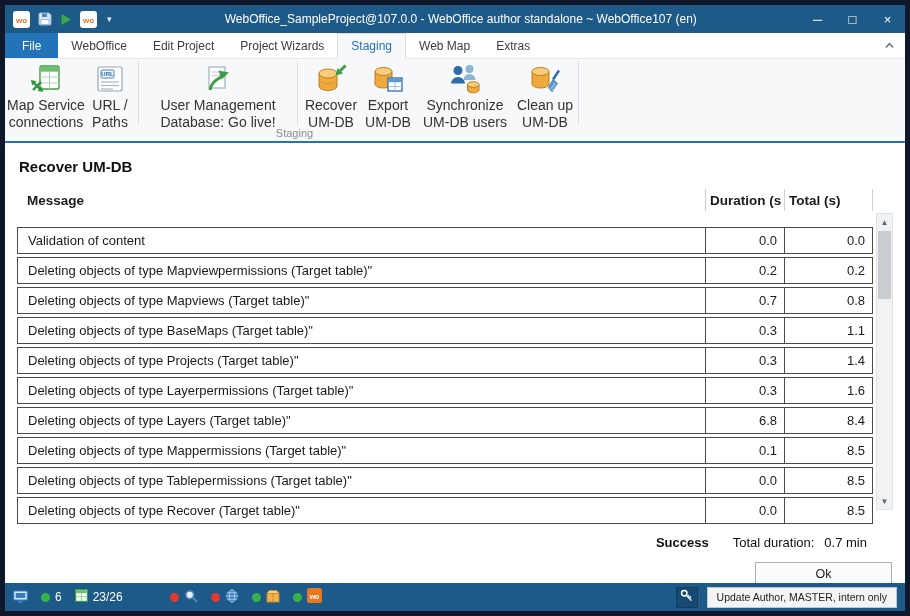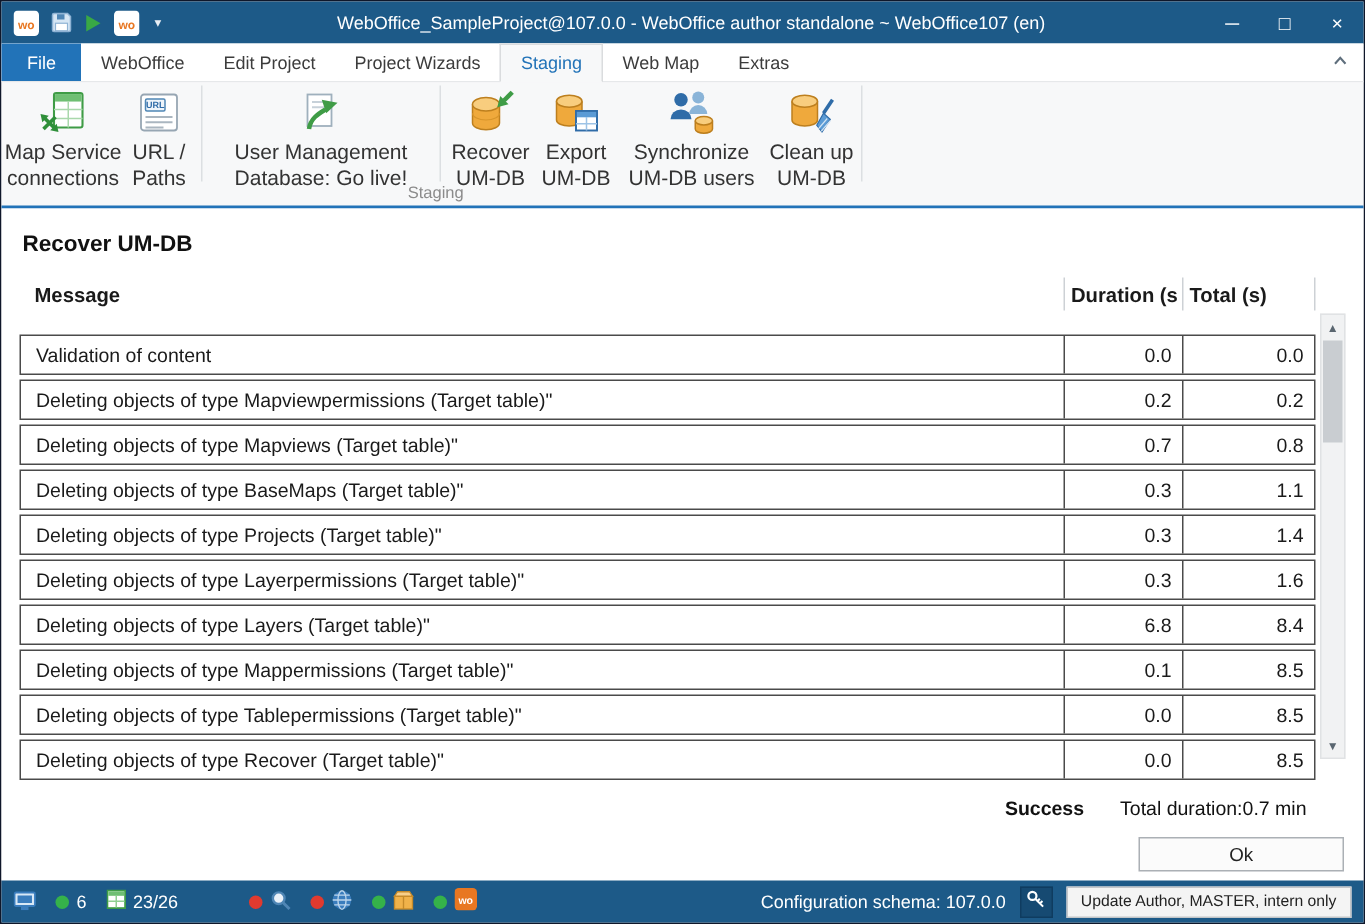--- a/index.html
+++ b/index.html
@@ -1,19 +1,19 @@
 <!DOCTYPE html>
 <html><head>
 <meta charset="utf-8">
 <style>
   * { box-sizing: border-box; margin: 0; padding: 0; }
   html, body { width: 910px; height: 616px; }
   body { font-family: "Liberation Sans", sans-serif; background: #fff; }
 
-  .window { width: 910px; height: 616px; display: flex; flex-direction: column; border: 1px solid #0f172a; background: #fff; }
+  .window { width: 910px; height: 616px; display: flex; flex-direction: column; border: 5px solid #0f172a; background: #fff; }
 
   
   .titlebar { flex: 0 0 28px; background: #1d5a88; display: flex; align-items: center; color: #fff; }
   .qat { display: flex; align-items: center; gap: 8px; padding: 0 8px; }
   .qat-icon { display: flex; align-items: center; }
   .qat-caret { font-size: 9px; color: #e8eef4; padding: 0 2px; }
   .title-text { flex: 1; text-align: center; font-size: 12px; white-space: nowrap; overflow: hidden; }
   .win-controls { display: flex; height: 100%; }
   .win-btn { width: 35px; display: flex; align-items: center; justify-content: center; font-size: 13px; color: #fff; }
 
@@ -53,21 +53,21 @@
   .c-dur { width: 79px; border-left: 1px solid #4a4a4a; display: flex; align-items: center; justify-content: flex-end; padding-right: 7px; }
   .c-tot { width: 88px; border-left: 1px solid #4a4a4a; display: flex; align-items: center; justify-content: flex-end; padding-right: 7px; }
 
   .vscroll { width: 17px; margin-left: 3px; margin-top: 24px; height: 297px; background: #f1f2f3; border: 1px solid #e0e2e4; display: flex; flex-direction: column; }
   .sb-btn { height: 16px; display: flex; align-items: center; justify-content: center; font-size: 8px; color: #5a6670; }
   .sb-track { flex: 1; position: relative; }
   .sb-thumb { position: absolute; top: 1px; left: 1px; right: 1px; height: 68px; background: #c9cdd1; }
 
   .summary { display: flex; justify-content: flex-end; align-items: center; gap: 24px; font-size: 13px; color: #111; margin-top: 8px; padding-right: 26px; }
   .summary .status { font-weight: 700; }
-  .dur-pair { display: flex; }
+  .dur-pair { display: flex; gap: 10px; }
 
   .ok-row { display: flex; justify-content: flex-end; margin-top: 12px; padding-right: 1px; }
   .ok-btn { width: 137px; height: 23px; background: #fbfbfb; border: 1px solid #abb0b5; font-size: 12.5px; color: #222; font-family: inherit; }
 
   
   .statusbar { flex: 0 0 28px; background: #1d5a88; display: flex; align-items: center; color: #fff; font-size: 12px; padding: 0 8px; gap: 13px; }
   .sb-item { display: flex; align-items: center; gap: 5px; }
   .dot { width: 9px; height: 9px; border-radius: 50%; display: inline-block; }
   .dot.green { background: #35b24a; }
   .dot.red { background: #e03a2f; }
@@ -389,21 +389,20 @@
       <span class="dot green"></span>
       <span>
         <svg width="15" height="15" viewBox="0 0 16 16">
             <rect width="16" height="16" rx="3" fill="#e87722"></rect>
             <text x="8" y="11.5" font-size="7.5" font-weight="bold" fill="#fff" text-anchor="middle">wo</text>
           </svg>
       </span>
     </span>
 
     <div class="sb-right">
-      <span>Configuration schema: 107.0.0</span>
       <span class="key-btn">
         <span>
           <svg width="13" height="13" viewBox="0 0 14 14">
               <circle cx="4.6" cy="4.6" r="2.9" fill="none" stroke="#fff" stroke-width="1.6"></circle>
               <path d="M6.8 6.8 L12.3 12.3 M10 10 l1.8 -1.8 M8.3 8.3 l1.6 -1.6" stroke="#fff" stroke-width="1.5" fill="none"></path>
             </svg>
         </span>
       </span>
       <button class="update-btn">Update Author, MASTER, intern only</button>
     </div>

